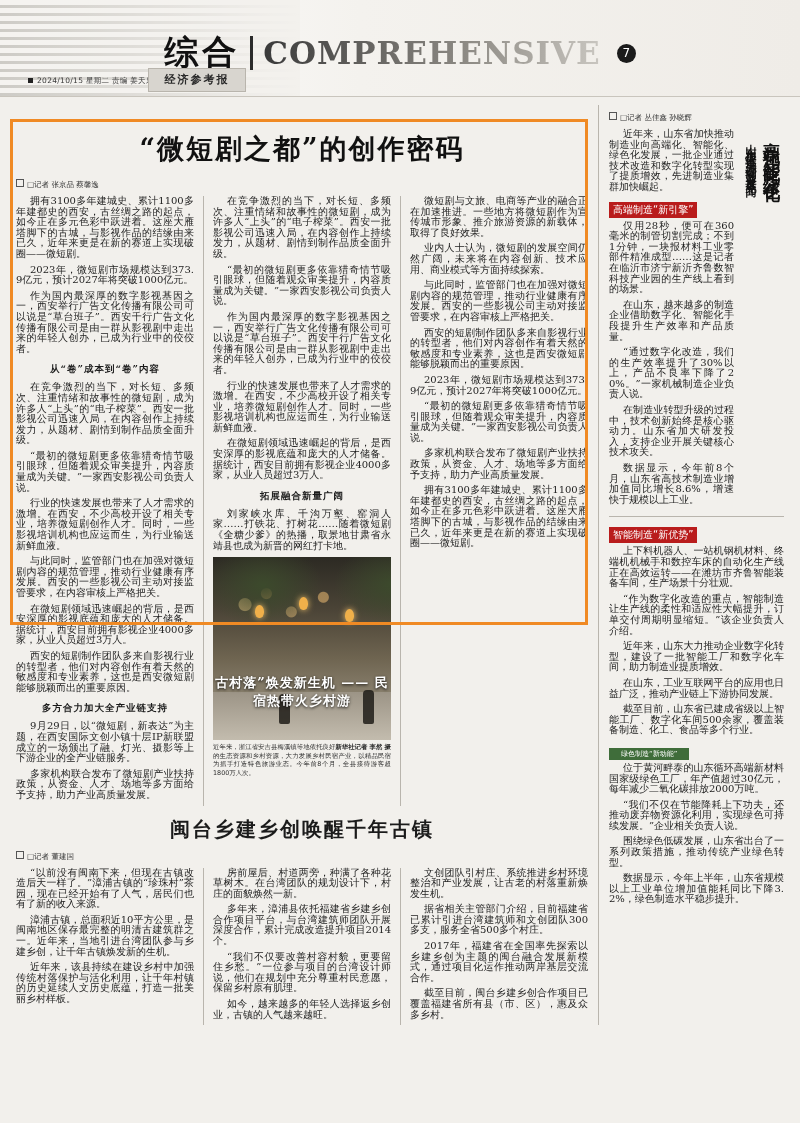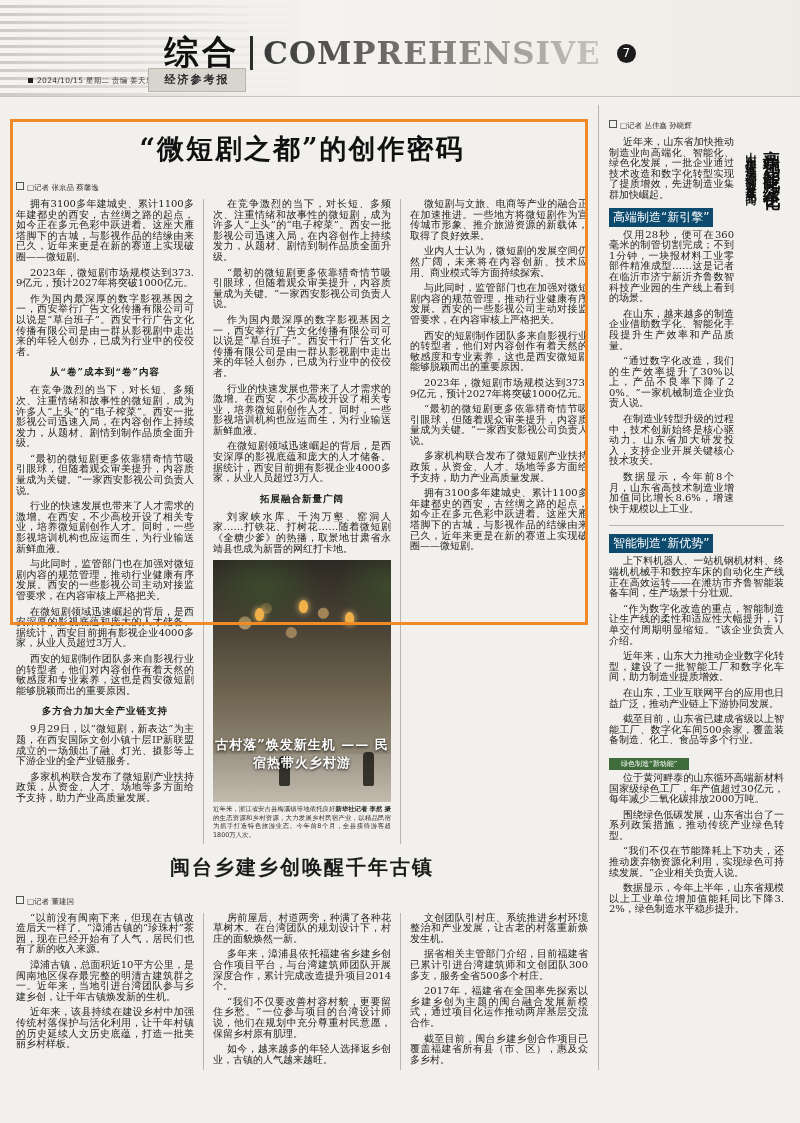--- a/index.html
+++ b/index.html
@@ -81,47 +81,47 @@
     pointer-events:none;
     z-index:5;
   }
 
   .headline{
     font-family:"DejaVu Serif","Liberation Serif",serif;
     font-size:27px;font-weight:700;text-align:center;
     letter-spacing:2px;margin:26px 0 12px 0;color:#111;
   }
   .byline{
-    font-size:7.5px;color:#333;margin:15px 0 6px 0;
+    font-size:7.5px;color:#333;margin:7px 0 6px 0;
   }
   .byline .box{display:inline-block;width:6px;height:6px;border:1px solid #555;margin-right:3px;}
 
   .cols3{display:flex;gap:9px;}
   .col{flex:1;}
   p.t{
     font-family:"DejaVu Serif","Liberation Serif",serif;
     font-size:10px;line-height:10.6px;text-align:justify;
     margin:0 0 5px 0;color:#1d1d1d;
     text-indent:14px;
     word-break:break-all;
   }
   h3.sub{
     font-family:"DejaVu Serif","Liberation Serif",serif;
     font-size:9.5px;font-weight:700;text-align:center;
     margin:9px 0 6px 0;letter-spacing:1px;
   }
   .kicker{
     display:inline-block;
-    background:#0c4a6e;color:#fff;font-size:12px;padding:1px 4px;margin-bottom:3px;
+    background:#b91c1c;color:#fff;font-size:10px;padding:1px 4px;margin-bottom:3px;
   }
 
   
   .photo-wrap{margin:6px 0 4px 0;position:relative;}
   .photo{
-    width:100%;height:242px;
+    width:100%;height:183px;
     background:
       radial-gradient(circle at 18% 26%, rgba(255,214,140,.55) 0 6px, rgba(0,0,0,0) 7px),
       radial-gradient(circle at 30% 20%, rgba(255,190,110,.5) 0 5px, rgba(0,0,0,0) 6px),
       radial-gradient(circle at 44% 30%, rgba(255,205,130,.45) 0 5px, rgba(0,0,0,0) 6px),
       radial-gradient(circle at 62% 22%, rgba(255,200,120,.5) 0 5px, rgba(0,0,0,0) 6px),
       linear-gradient(180deg,#2c2a23 0%,#4a4336 28%,#6e6450 55%,#8d8472 78%,#a9a192 100%);
     position:relative;overflow:hidden;
   }
   .photo .lamp{position:absolute;width:9px;height:13px;border-radius:50% 50% 45% 45%;background:#f0b04a;box-shadow:0 0 6px #f7c56e;}
   .photo .fig{position:absolute;bottom:16px;width:11px;height:30px;background:#1e1c18;border-radius:4px 4px 2px 2px;opacity:.85;}
@@ -314,22 +314,22 @@
         <div style="display:flex;gap:8px;">
           <div style="flex:1;">
             <span class="kicker">智能制造“新优势”</span>
             <p class="t">上下料机器人、一站机钢机材料、终端机机械手和数控车床的自动化生产线正在高效运转——在潍坊市齐鲁智能装备车间，生产场景十分壮观。</p>
             <p class="t">“作为数字化改造的重点，智能制造让生产线的柔性和适应性大幅提升，订单交付周期明显缩短。”该企业负责人介绍。</p>
             <p class="t">近年来，山东大力推动企业数字化转型，建设了一批智能工厂和数字化车间，助力制造业提质增效。</p>
             <p class="t">在山东，工业互联网平台的应用也日益广泛，推动产业链上下游协同发展。</p>
             <p class="t">截至目前，山东省已建成省级以上智能工厂、数字化车间500余家，覆盖装备制造、化工、食品等多个行业。</p>
             <span class="green-kicker">绿色制造“新动能”</span>
             <p class="t">位于黄河畔泰的山东循环高端新材料国家级绿色工厂，年产值超过30亿元，每年减少二氧化碳排放2000万吨。</p>
+            <p class="t">“我们不仅在节能降耗上下功夫，还推动废弃物资源化利用，实现绿色可持续发展。”企业相关负责人说。</p>
             <p class="t">围绕绿色低碳发展，山东省出台了一系列政策措施，推动传统产业绿色转型。</p>
-            <p class="t">“我们不仅在节能降耗上下功夫，还推动废弃物资源化利用，实现绿色可持续发展。”企业相关负责人说。</p>
             <p class="t">数据显示，今年上半年，山东省规模以上工业单位增加值能耗同比下降3.2%，绿色制造水平稳步提升。</p>
           </div>
         </div>
       </div>
 
     </div>
   </div>
 </div>
 
 </body></html>

